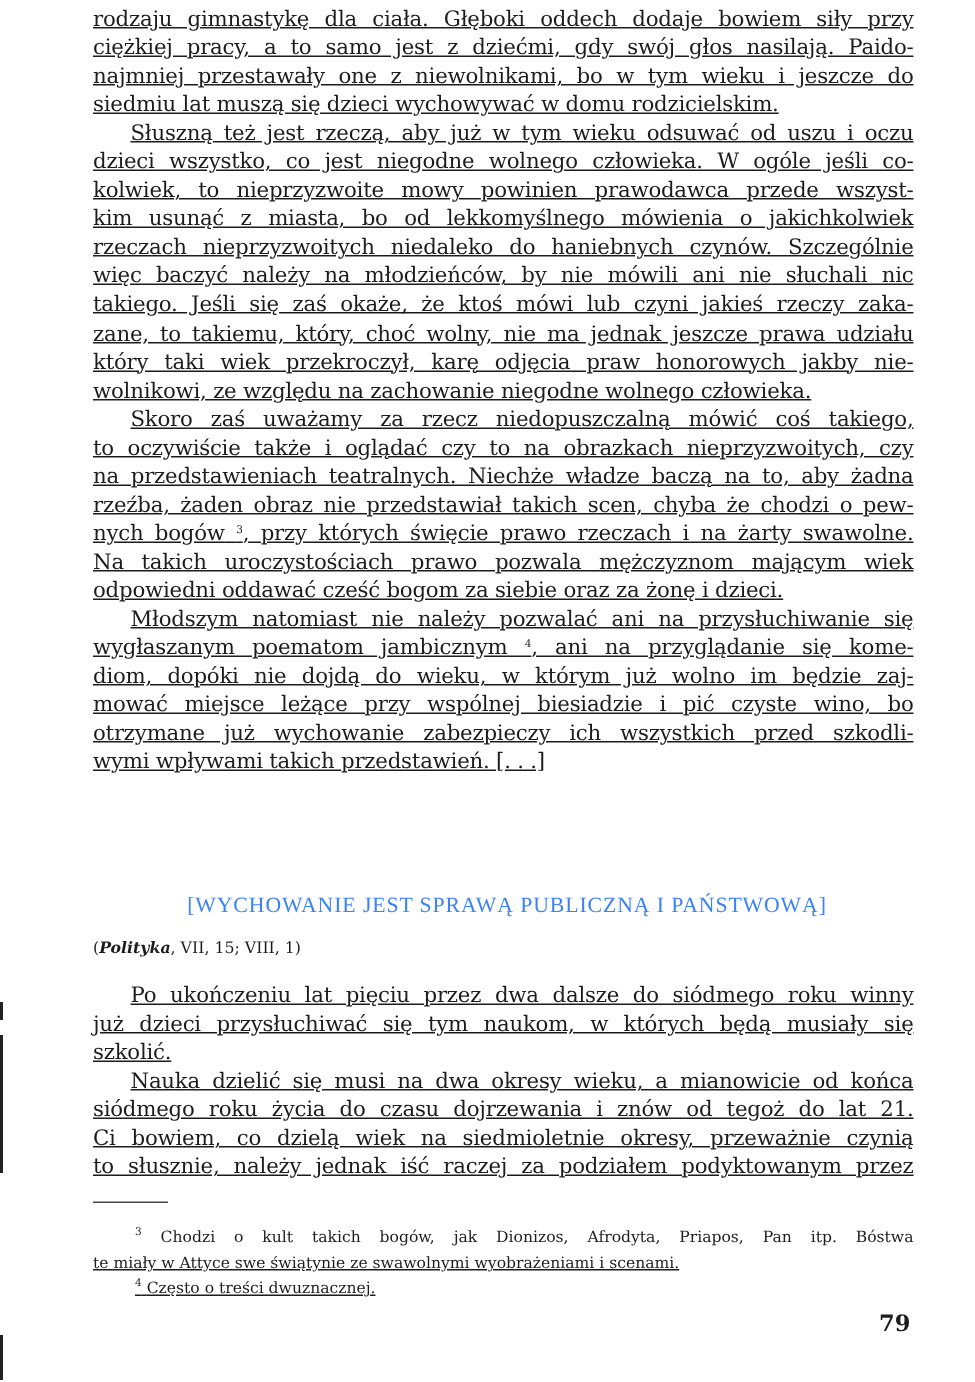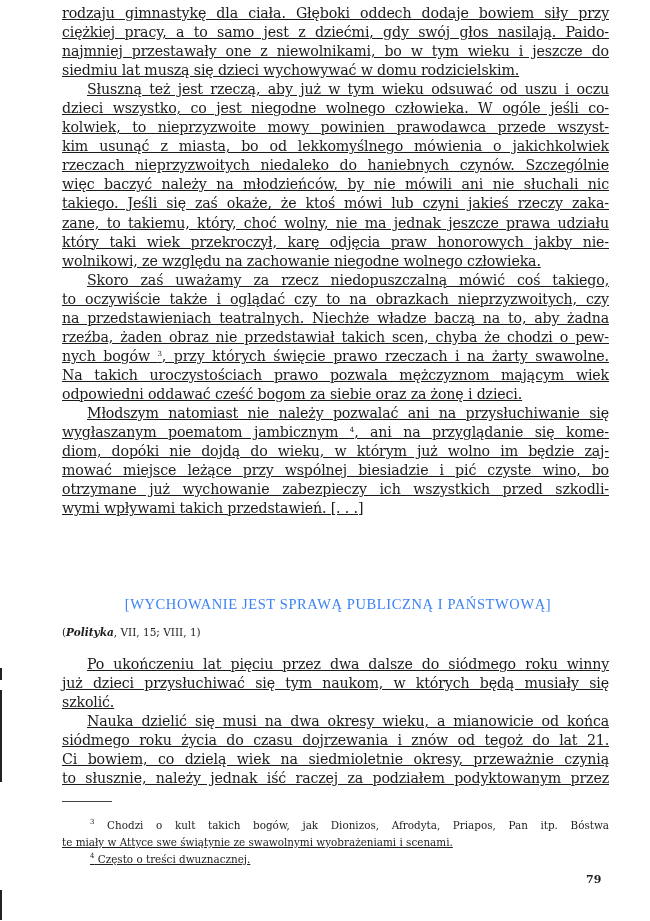--- a/index.html
+++ b/index.html
@@ -35,21 +35,21 @@
       font-family: "DejaVu Serif", "Liberation Serif", serif;
       font-size: 10.4px; line-height: 17px; color: #1c1c1c; margin-top: 12px;
     }
     .fn-line { display: block; white-space: nowrap; text-align: justify; text-align-last: justify; }
     .fn-line.last { text-align-last: left; text-decoration: underline; }
     .fn-line.indent { padding-left: 28px; }
     sup { font-size: 7px; vertical-align: 5px; line-height: 0; }
     .page-number {
       position: absolute; left: 586px; top: 873px;
       font-family: "DejaVu Serif", "Liberation Serif", serif;
-      font-size: 11px; font-weight: bold; color: #1c1c1c;
+      font-size: 15px; font-weight: bold; color: #1c1c1c;
     }
     .scan-bar {
       position: absolute; left: 0; width: 2px; background: #222;
     }
   </style>
 </head>
 <body>
 
 <div class="page">
   <span class="line">rodzaju gimnastykę dla ciała. Głęboki oddech dodaje bowiem siły przy</span>

